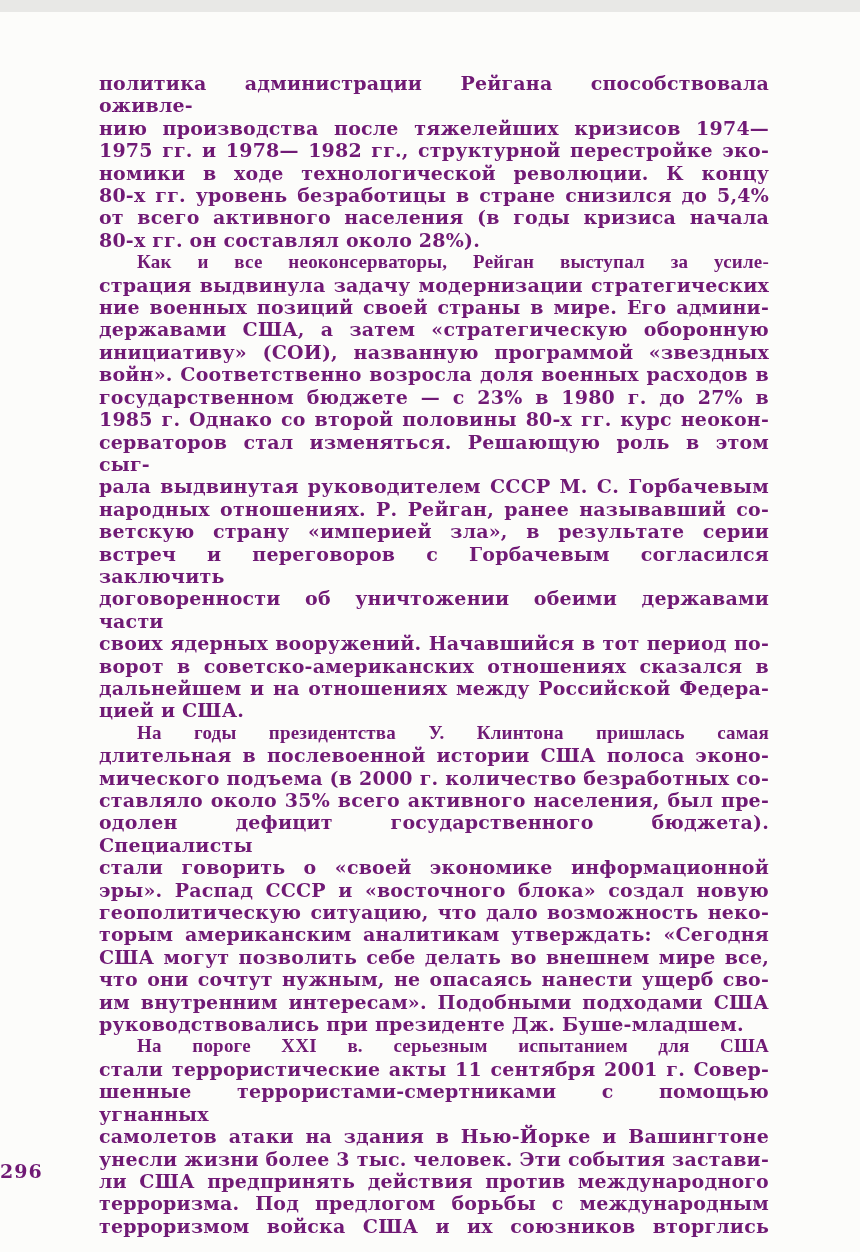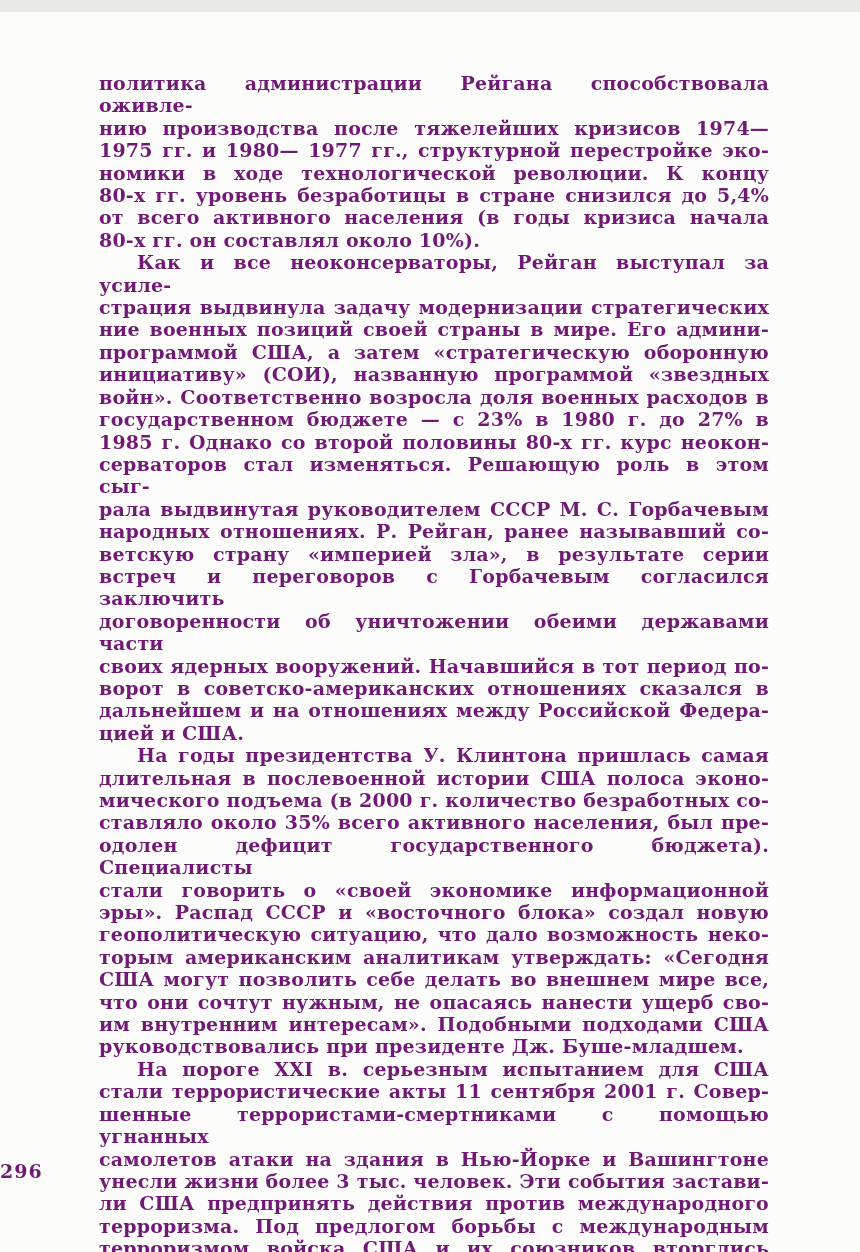--- a/index.html
+++ b/index.html
@@ -34,20 +34,21 @@
   .line {
     text-align: justify;
     text-align-last: justify;
     white-space: normal;
   }
   .line.last {
     text-align-last: left;
   }
   .line.first-indent {
     text-indent: 38px;
+    font-family: Liberation Serif, serif;
   }
   .page-number {
     position: absolute;
     left: 0;
     right: 0;
     top: 1148px;
     text-align: left;
     font-size: 19px;
     font-weight: bold;
     letter-spacing: 1px;
@@ -55,31 +56,31 @@
 </style>
 </head>
 <body>
 
 <div class="page">
   <div class="text-block">
 
   <div class="paragraph">
         <div class="line">политика администрации Рейгана способствовала оживле-</div>
         <div class="line">нию производства после тяжелейших кризисов 1974—</div>
-        <div class="line">1975 гг. и 1980— 1977 гг., структурной перестройке эко-</div>
+        <div class="line">1975 гг. и 1978— 1982 гг., структурной перестройке эко-</div>
         <div class="line">номики в ходе технологической революции. К концу</div>
         <div class="line">80-х гг. уровень безработицы в стране снизился до 5,4%</div>
         <div class="line">от всего активного населения (в годы кризиса начала</div>
-        <div class="line last">80-х гг. он составлял около 10%).</div>
+        <div class="line last">80-х гг. он составлял около 28%).</div>
       </div>
       <div class="paragraph">
         <div class="line first-indent">Как и все неоконсерваторы, Рейган выступал за усиле-</div>
         <div class="line">страция выдвинула задачу модернизации стратегических</div>
         <div class="line">ние военных позиций своей страны в мире. Его админи-</div>
-        <div class="line">программой США, а затем «стратегическую оборонную</div>
+        <div class="line">державами США, а затем «стратегическую оборонную</div>
         <div class="line">инициативу» (СОИ), названную программой «звездных</div>
         <div class="line">войн». Соответственно возросла доля военных расходов в</div>
         <div class="line">государственном бюджете — с 23% в 1980 г. до 27% в</div>
         <div class="line">1985 г. Однако со второй половины 80-х гг. курс неокон-</div>
         <div class="line">серваторов стал изменяться. Решающую роль в этом сыг-</div>
         <div class="line">рала выдвинутая руководителем СССР М. С. Горбачевым</div>
         <div class="line">народных отношениях. Р. Рейган, ранее называвший со-</div>
         <div class="line">ветскую страну «империей зла», в результате серии</div>
         <div class="line">встреч и переговоров с Горбачевым согласился заключить</div>
         <div class="line">договоренности об уничтожении обеими державами части</div>

